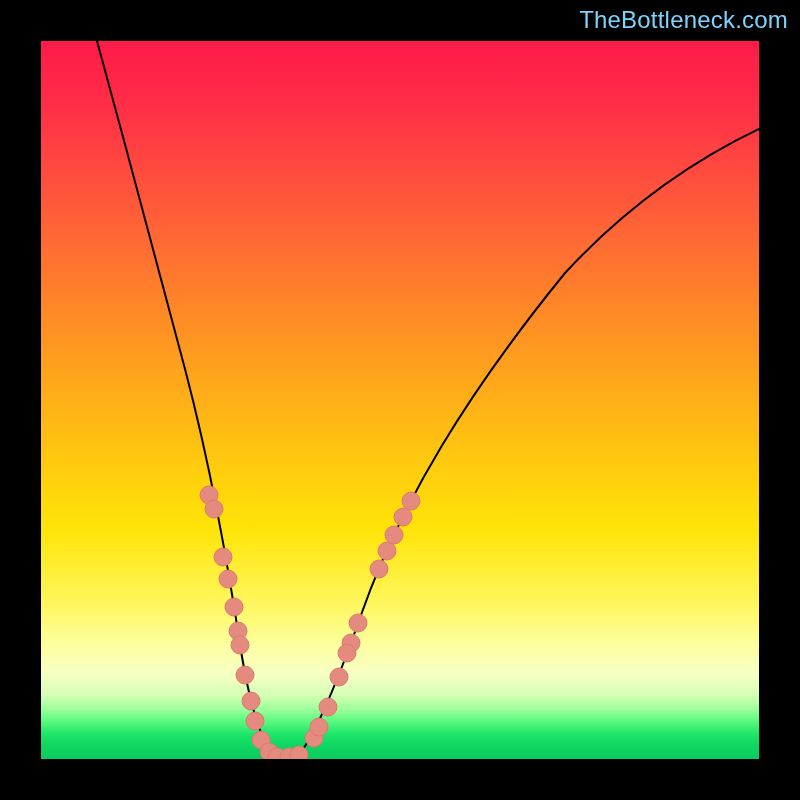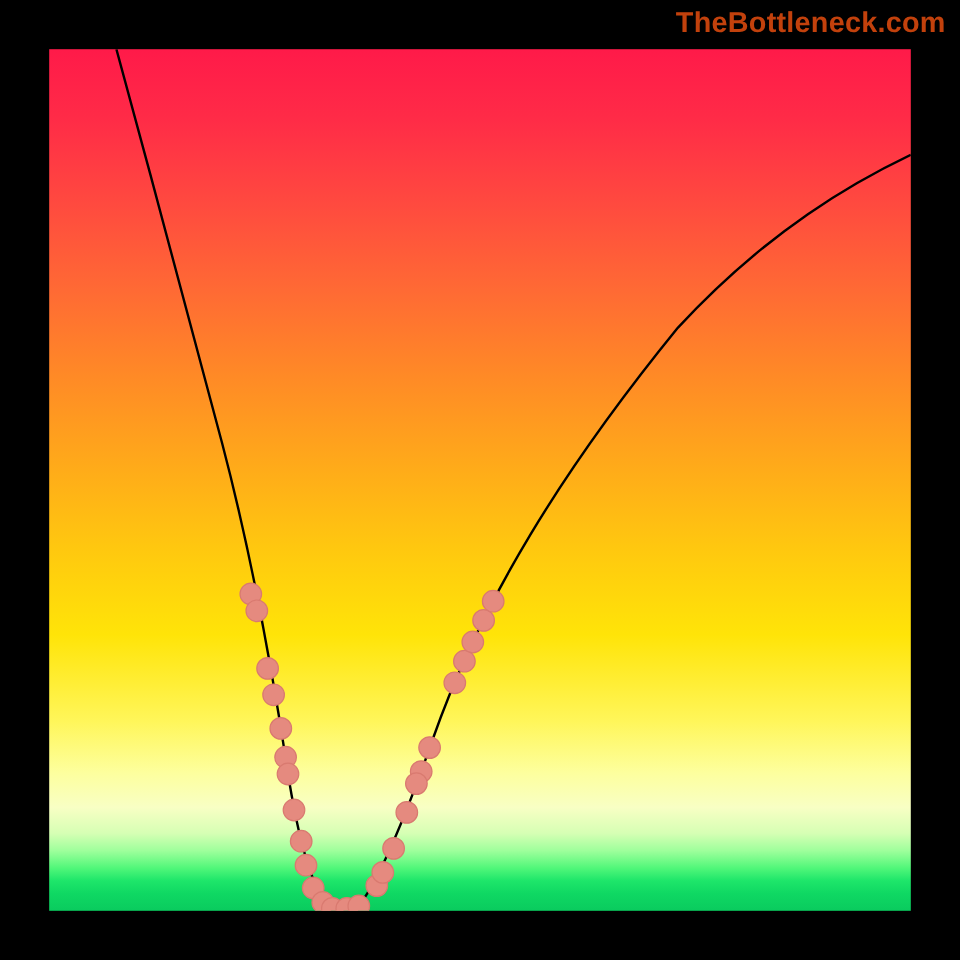--- a/index.html
+++ b/index.html
@@ -44,24 +44,24 @@
       #52f77a 95%,
       #1ee66a 96.5%,
       #0fd863 98%,
       #0acb5e 100%
     );
   }
   .watermark {
     position: absolute;
     top: 6px;
     right: 12px;
-    color: #c2410c;
+    color: #7dd3fc;
     font-size: 24px;
     letter-spacing: 0.2px;
-    font-weight: 700;
+    font-weight: 400;
   }
   svg.curves {
     position: absolute;
     top: 0;
     left: 0;
     width: 718px;
     height: 718px;
   }
 </style>
 </head>

